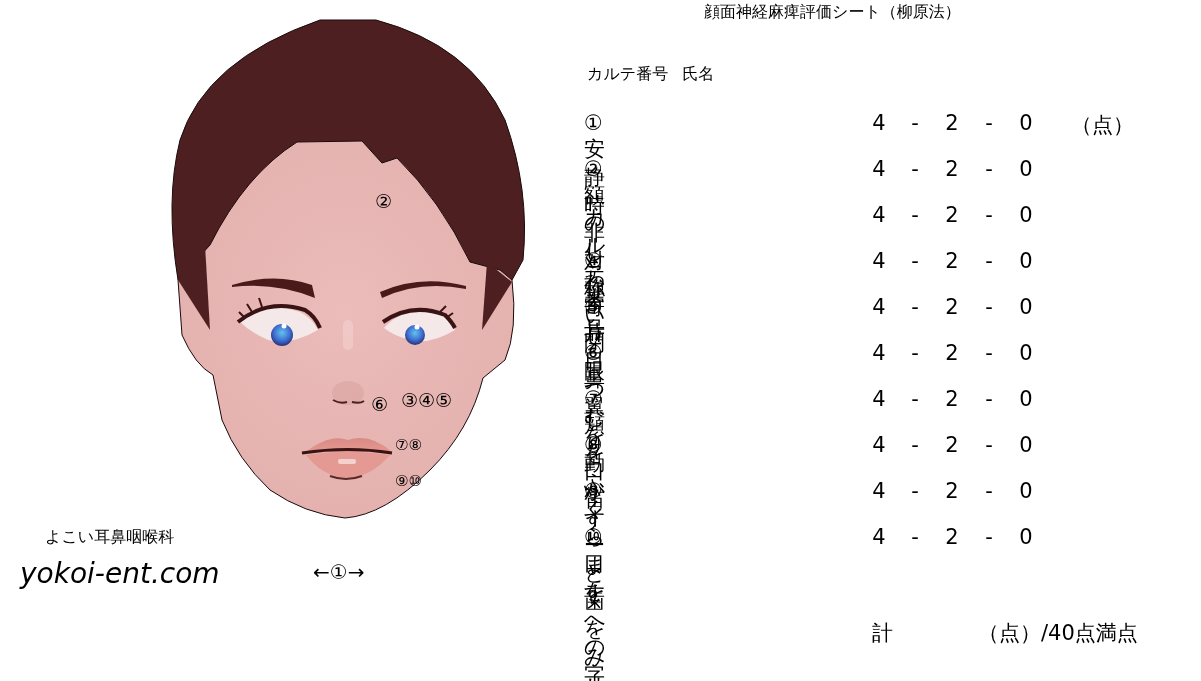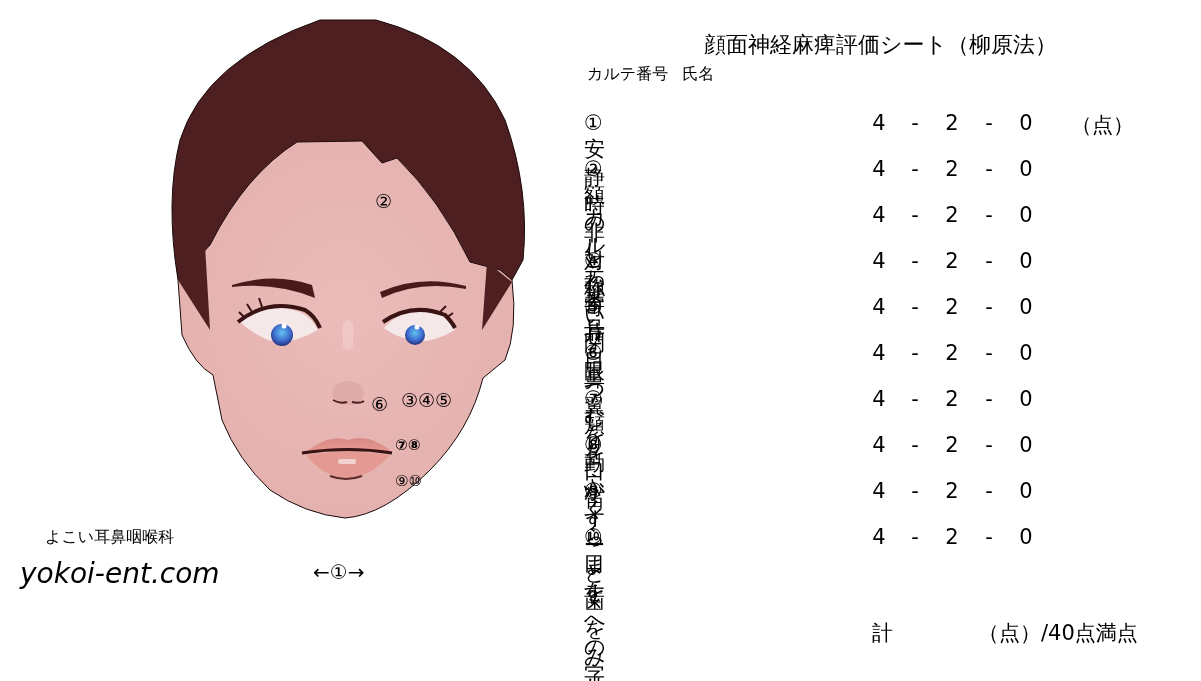--- a/index.html
+++ b/index.html
@@ -2,21 +2,21 @@
 <html><head>
   <meta charset="utf-8">
   <style>
     html, body { margin: 0; padding: 0; }
     body {
       width: 1201px; height: 681px; position: relative; overflow: hidden;
       background: #ffffff; color: #000;
       font-family: "DejaVu Sans", "Liberation Sans", sans-serif;
     }
     .abs { position: absolute; white-space: nowrap; }
-    #title { left: 704px; top: 30px; font-size: 22px; }
+    #title { left: 704px; top: 2px; font-size: 16px; }
     #patient-info { left: 587px; top: 64px; font-size: 16px; text-align: center; }
     #patient-info .gap { display: inline-block; width: 14px; }
 
     .row { position: absolute; left: 584px; height: 30px; font-size: 21px; }
     .row .label { position: absolute; left: 0; top: 0; }
     .row .s { position: absolute; top: 0; text-align: center; width: 20px; }
     .row .s4 { left: 285px; }
     .row .d1 { left: 321px; }
     .row .s2 { left: 358px; }
     .row .d2 { left: 395px; }
@@ -95,21 +95,21 @@
     <path d="M306,455 Q348,448 390,455 Q370,478 346,478 Q322,476 306,455 Z" fill="#e49a92"></path>
     <path d="M302,453 Q348,446 392,453" stroke="#3a1414" stroke-width="3" fill="none"></path>
     <path d="M330,476 Q346,482 362,476" stroke="#5a2a2a" stroke-width="2" fill="none"></path>
     <rect x="338" y="459" width="18" height="5" rx="2" fill="#f6dede" opacity="0.8"></rect>
   </g>
 </svg>
 
 <div class="face-marker" style="left:375px;top:190px;">②</div>
 <div class="face-marker" style="left:401px;top:353px;margin-top:36px;">③④⑤</div>
 <div class="face-marker" style="left:371px;top:393px;">⑥</div>
-<div class="face-marker small" style="left:395px;top:436px;font-weight:bold;">⑦⑧</div>
+<div class="face-marker small" style="left:395px;top:436px;">⑦⑧</div>
 <div class="face-marker small" style="left:395px;top:472px;">⑨⑩</div>
 
 <div class="row" style="top:111px;">
   <span class="label">①安静時非対称</span>
   <span class="s s4">4</span>
   <span class="s d1">-</span>
   <span class="s s2">2</span>
   <span class="s d2">-</span>
   <span class="s s0">0</span>
   <span class="unit">（点）</span>

